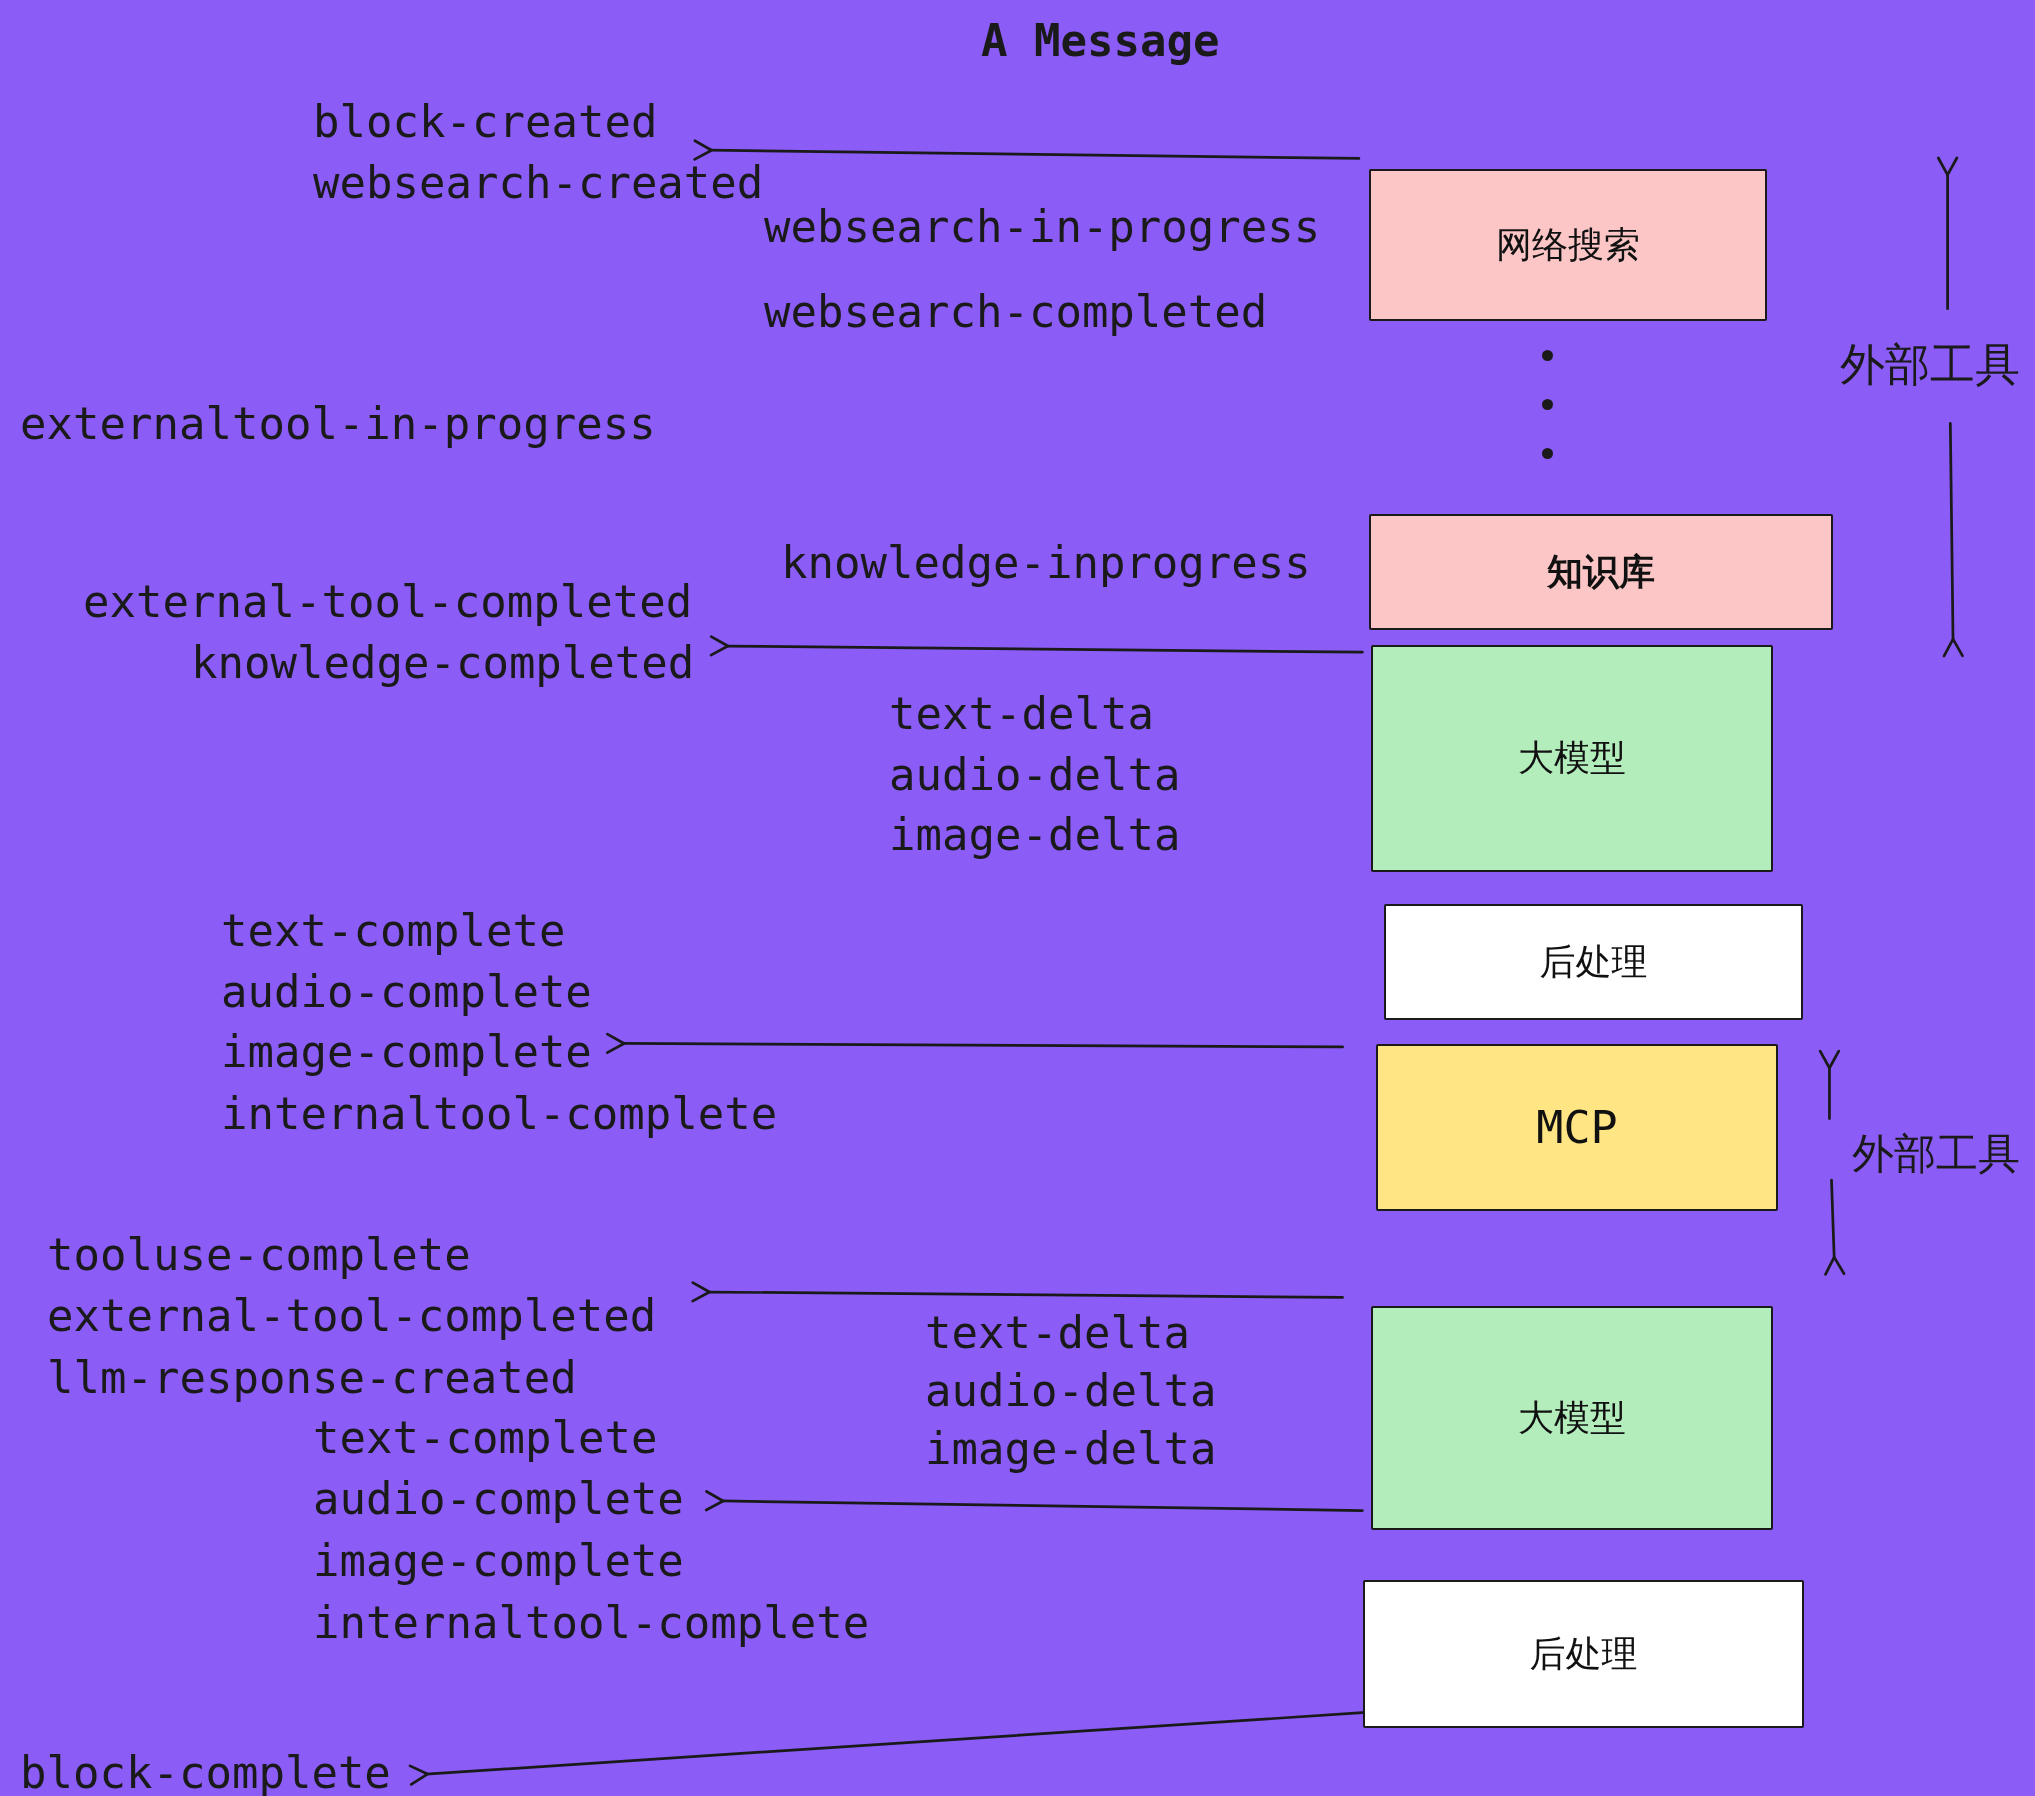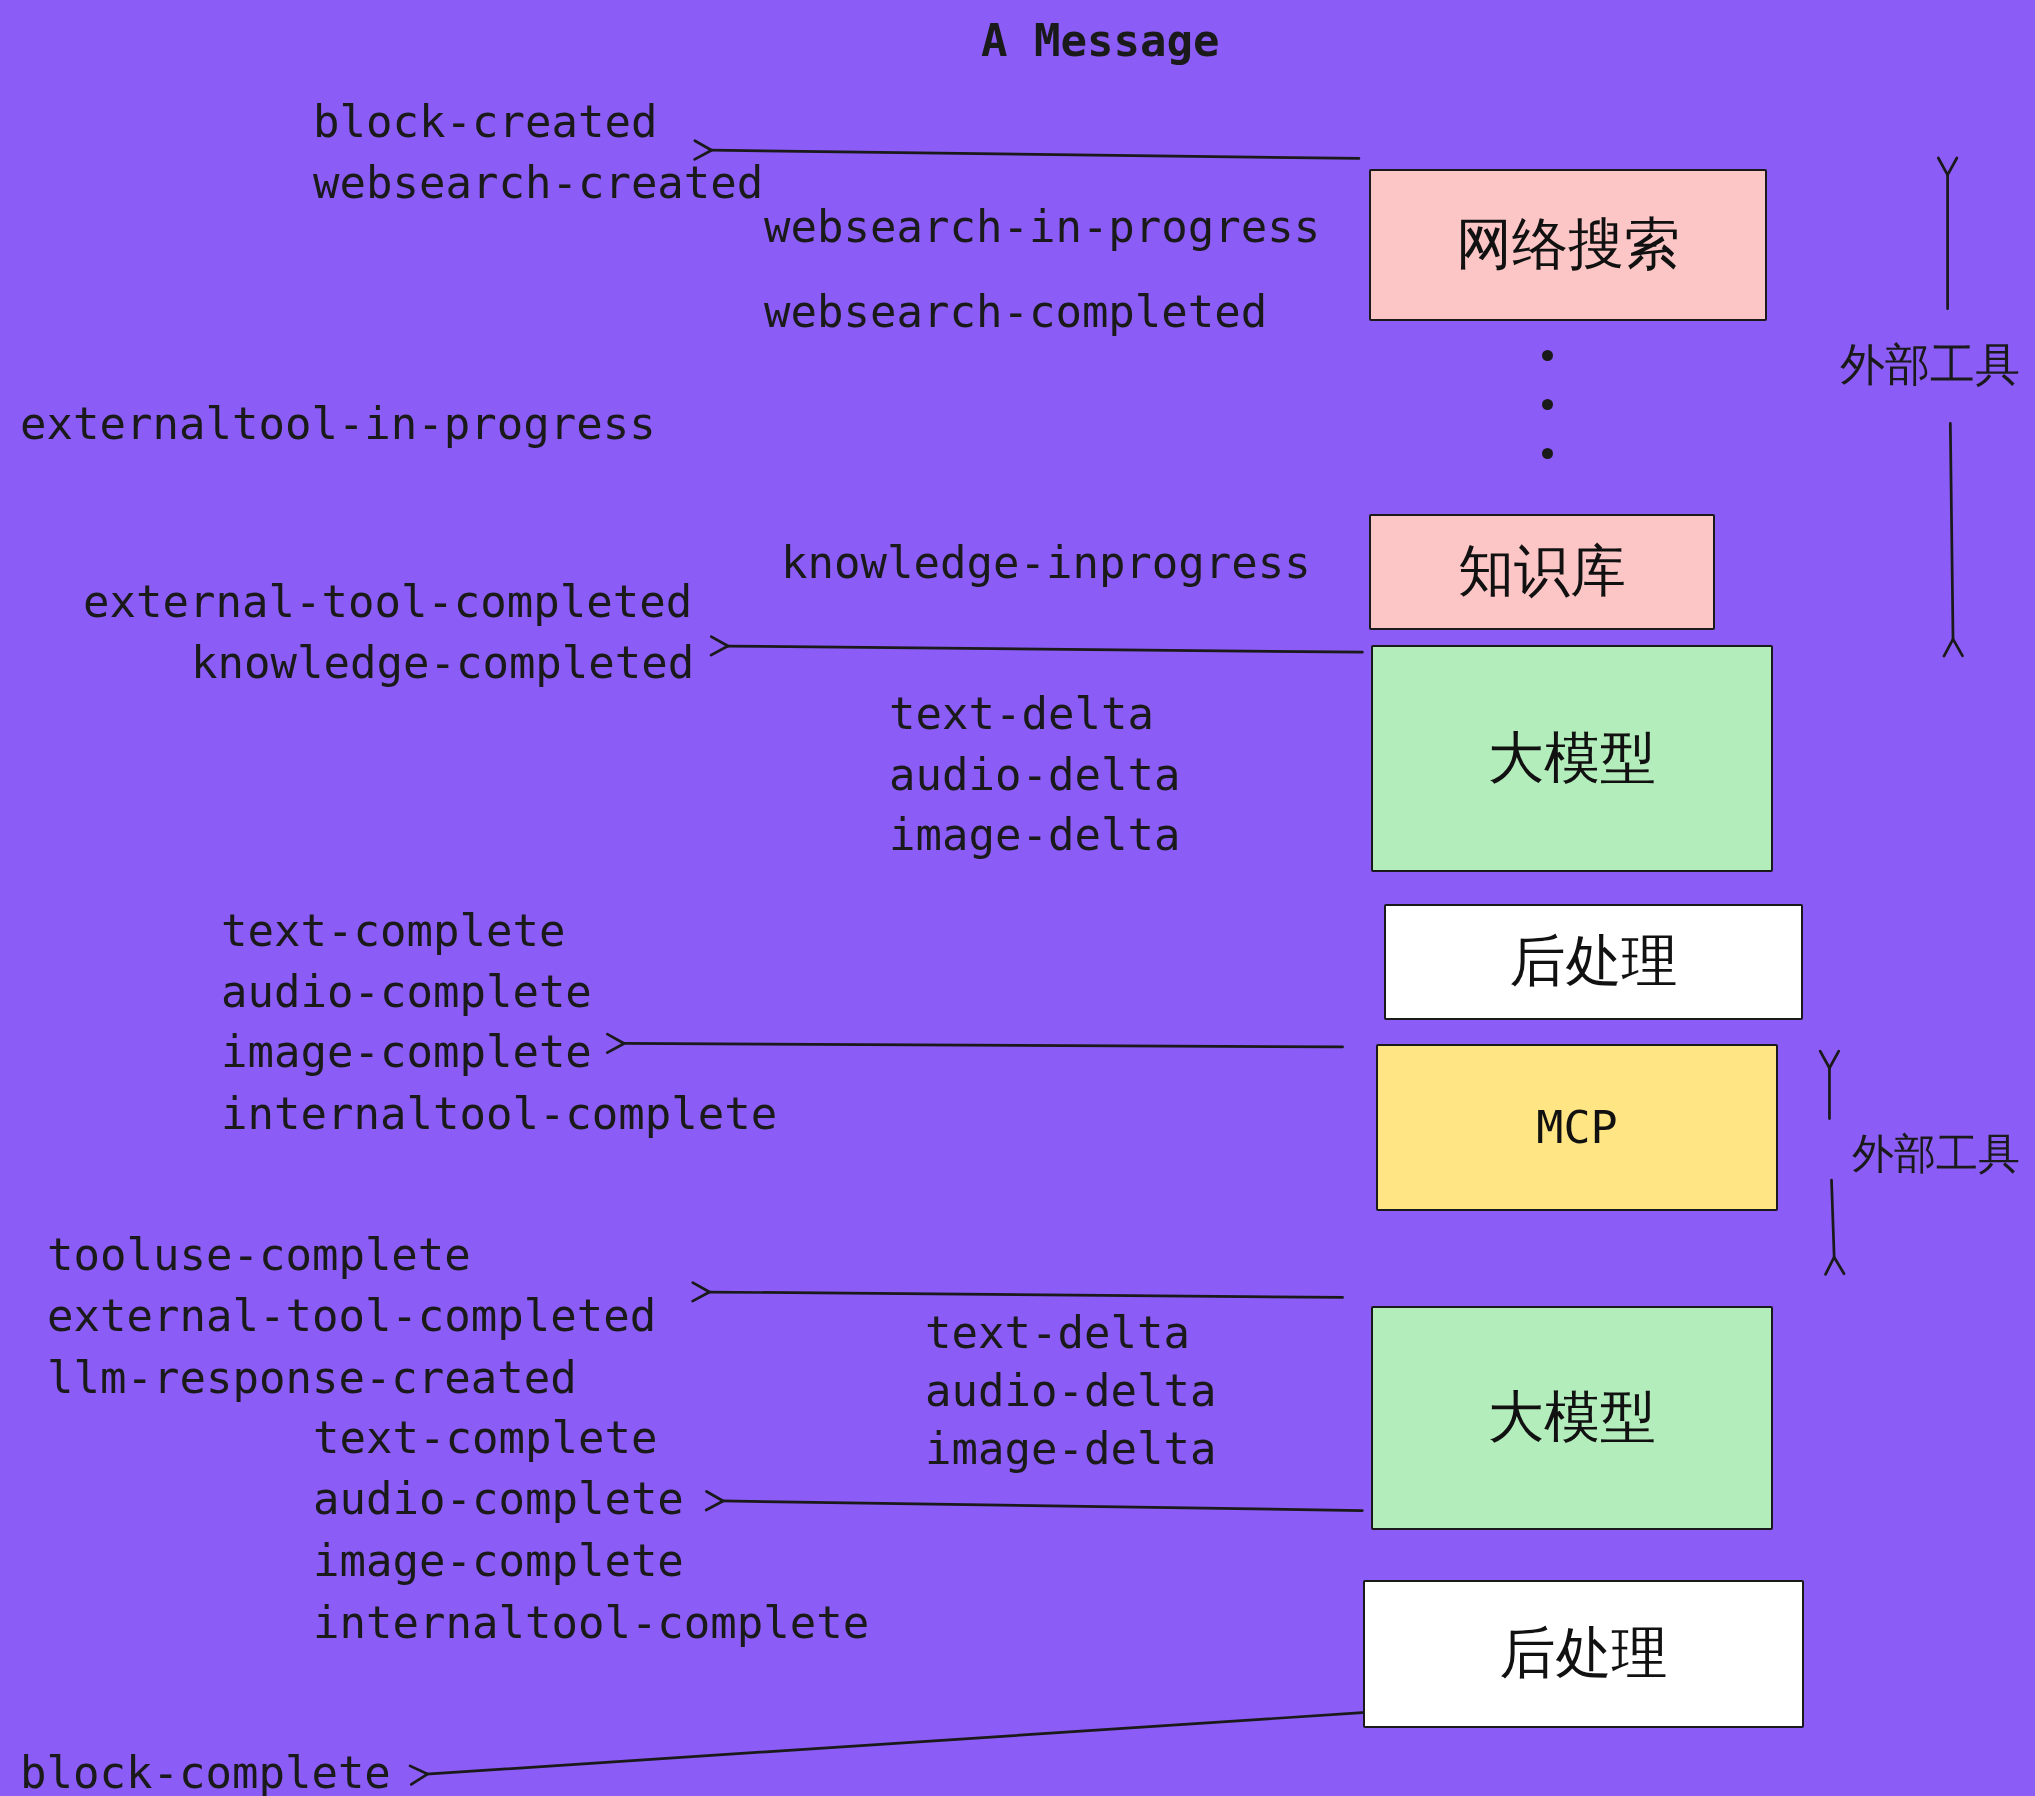--- a/index.html
+++ b/index.html
@@ -29,21 +29,21 @@
     white-space: nowrap;
   }
   .box {
     position: absolute;
     border: 2.7px solid #1a1a1a;
     border-radius: 2px;
     display: flex;
     align-items: center;
     justify-content: center;
     font-family: "DejaVu Sans", sans-serif;
-    font-size: 56px;
+    font-size: 36px;
     color: #111111;
     box-sizing: border-box;
     white-space: nowrap;
   }
   .box.mono {
     font-family: "DejaVu Sans Mono", monospace;
     font-size: 45px;
   }
   .side {
     position: absolute;
@@ -134,21 +134,21 @@
   <div class="box" style="left: 1369px; top: 169px; width: 398px; height: 152px; background: rgb(252, 198, 198);">
     <span>网络搜索</span>
   </div>
 
   <div class="dots" style="left:1542px; top:350px;">
     <span class="dot"></span>
     <span class="dot"></span>
     <span class="dot"></span>
   </div>
 
-  <div class="box" style="left: 1369px; top: 514px; width: 346px; height: 116px; background: rgb(252, 198, 198);">
+  <div class="box" style="left: 1369px; top: 514px; width: 464px; height: 116px; background: rgb(252, 198, 198); font-weight: bold;">
     <span>知识库</span>
   </div>
 
   <div class="box" style="left: 1371px; top: 645px; width: 402px; height: 227px; background: rgb(180, 237, 188);">
     <span>大模型</span>
   </div>
 
   <div class="box" style="left: 1384px; top: 904px; width: 419px; height: 116px; background: rgb(255, 255, 255);">
     <span>后处理</span>
   </div>

